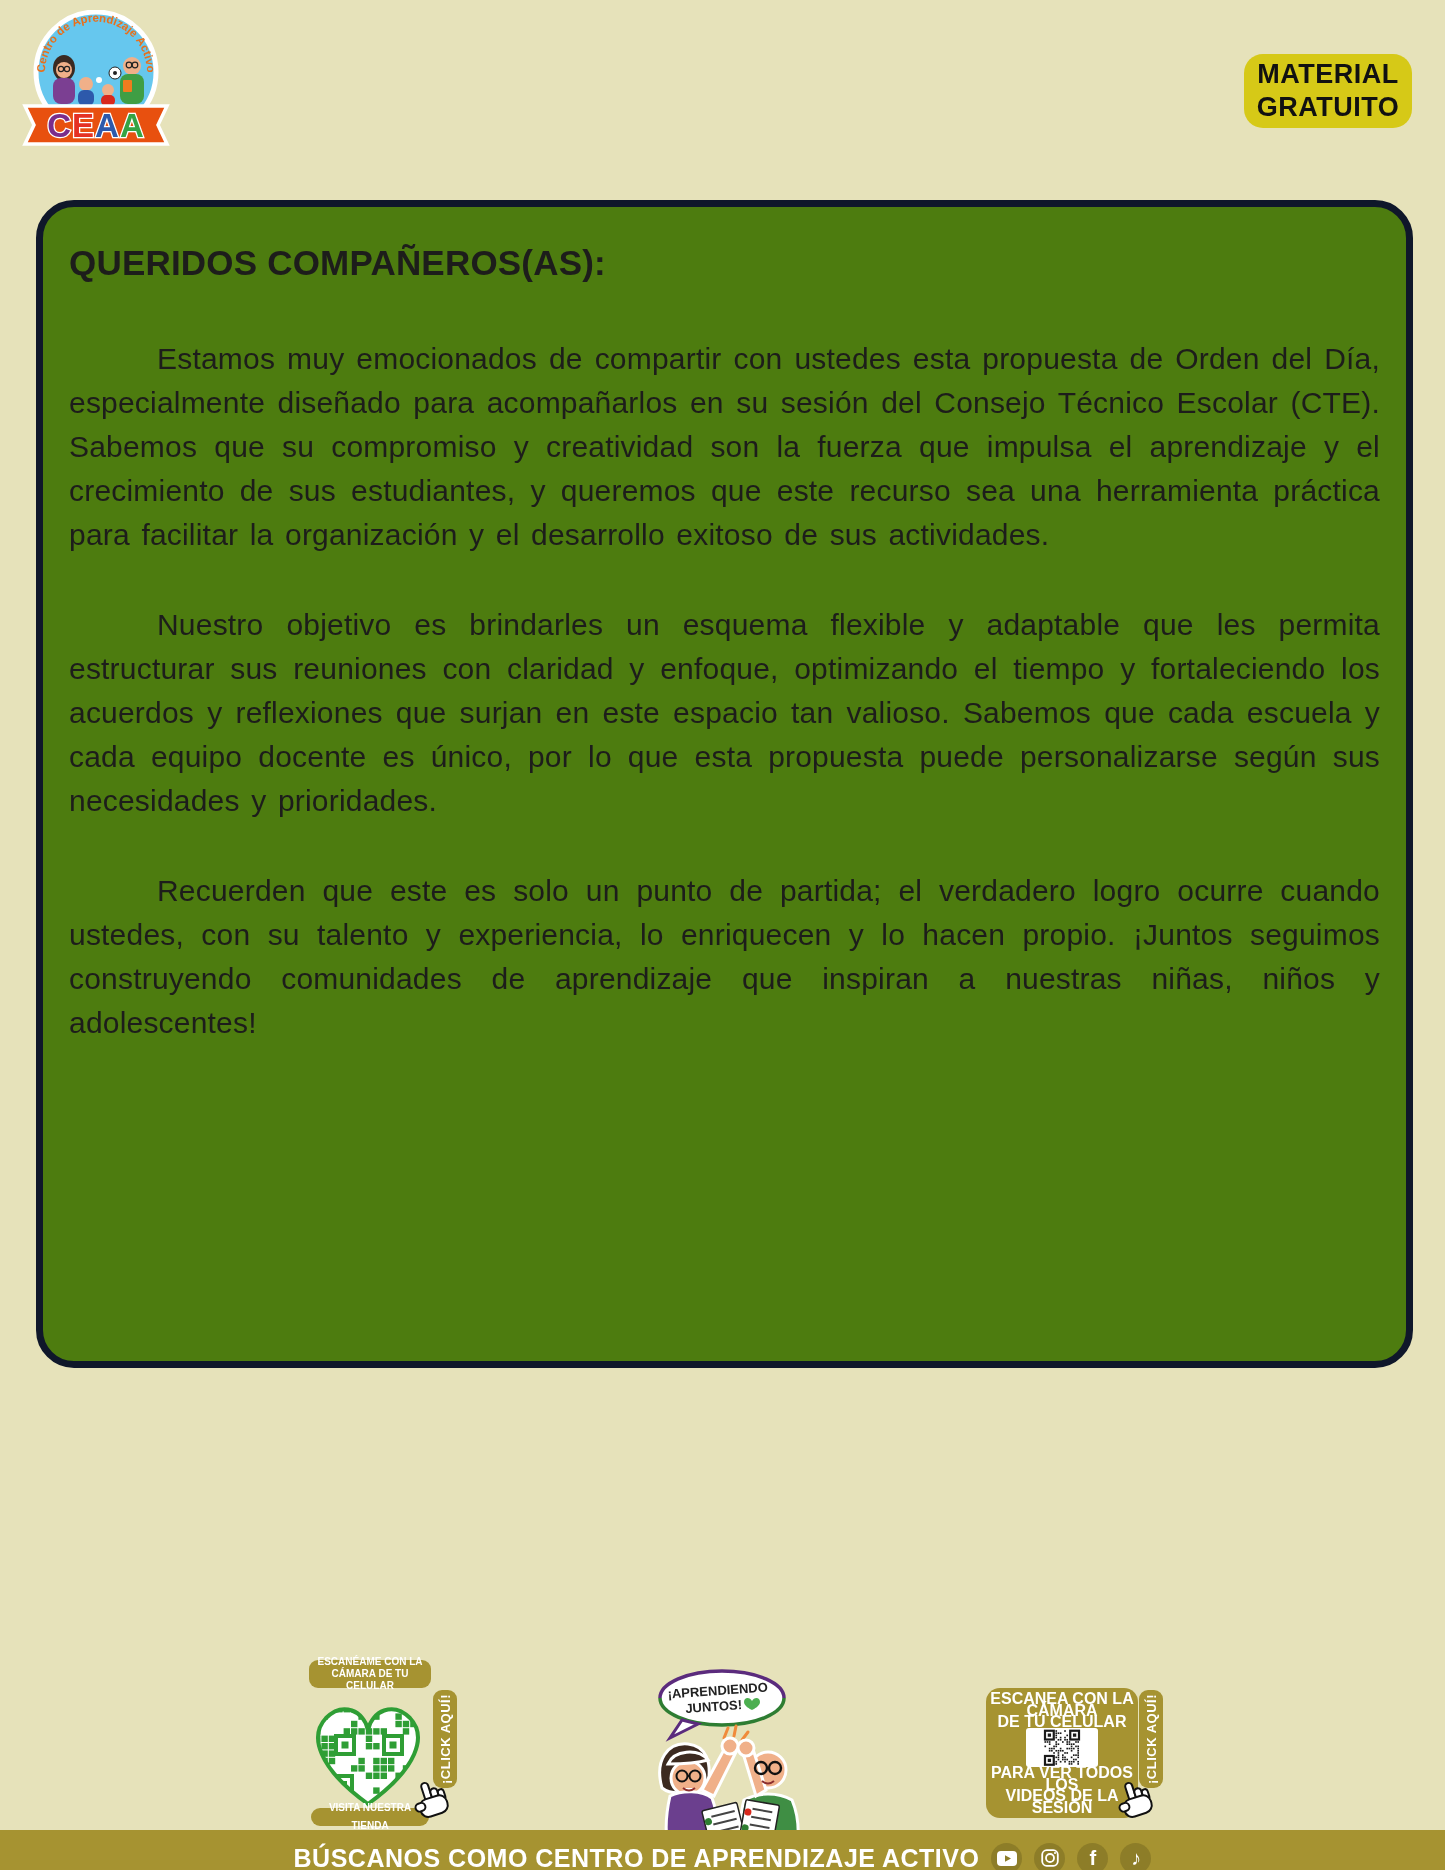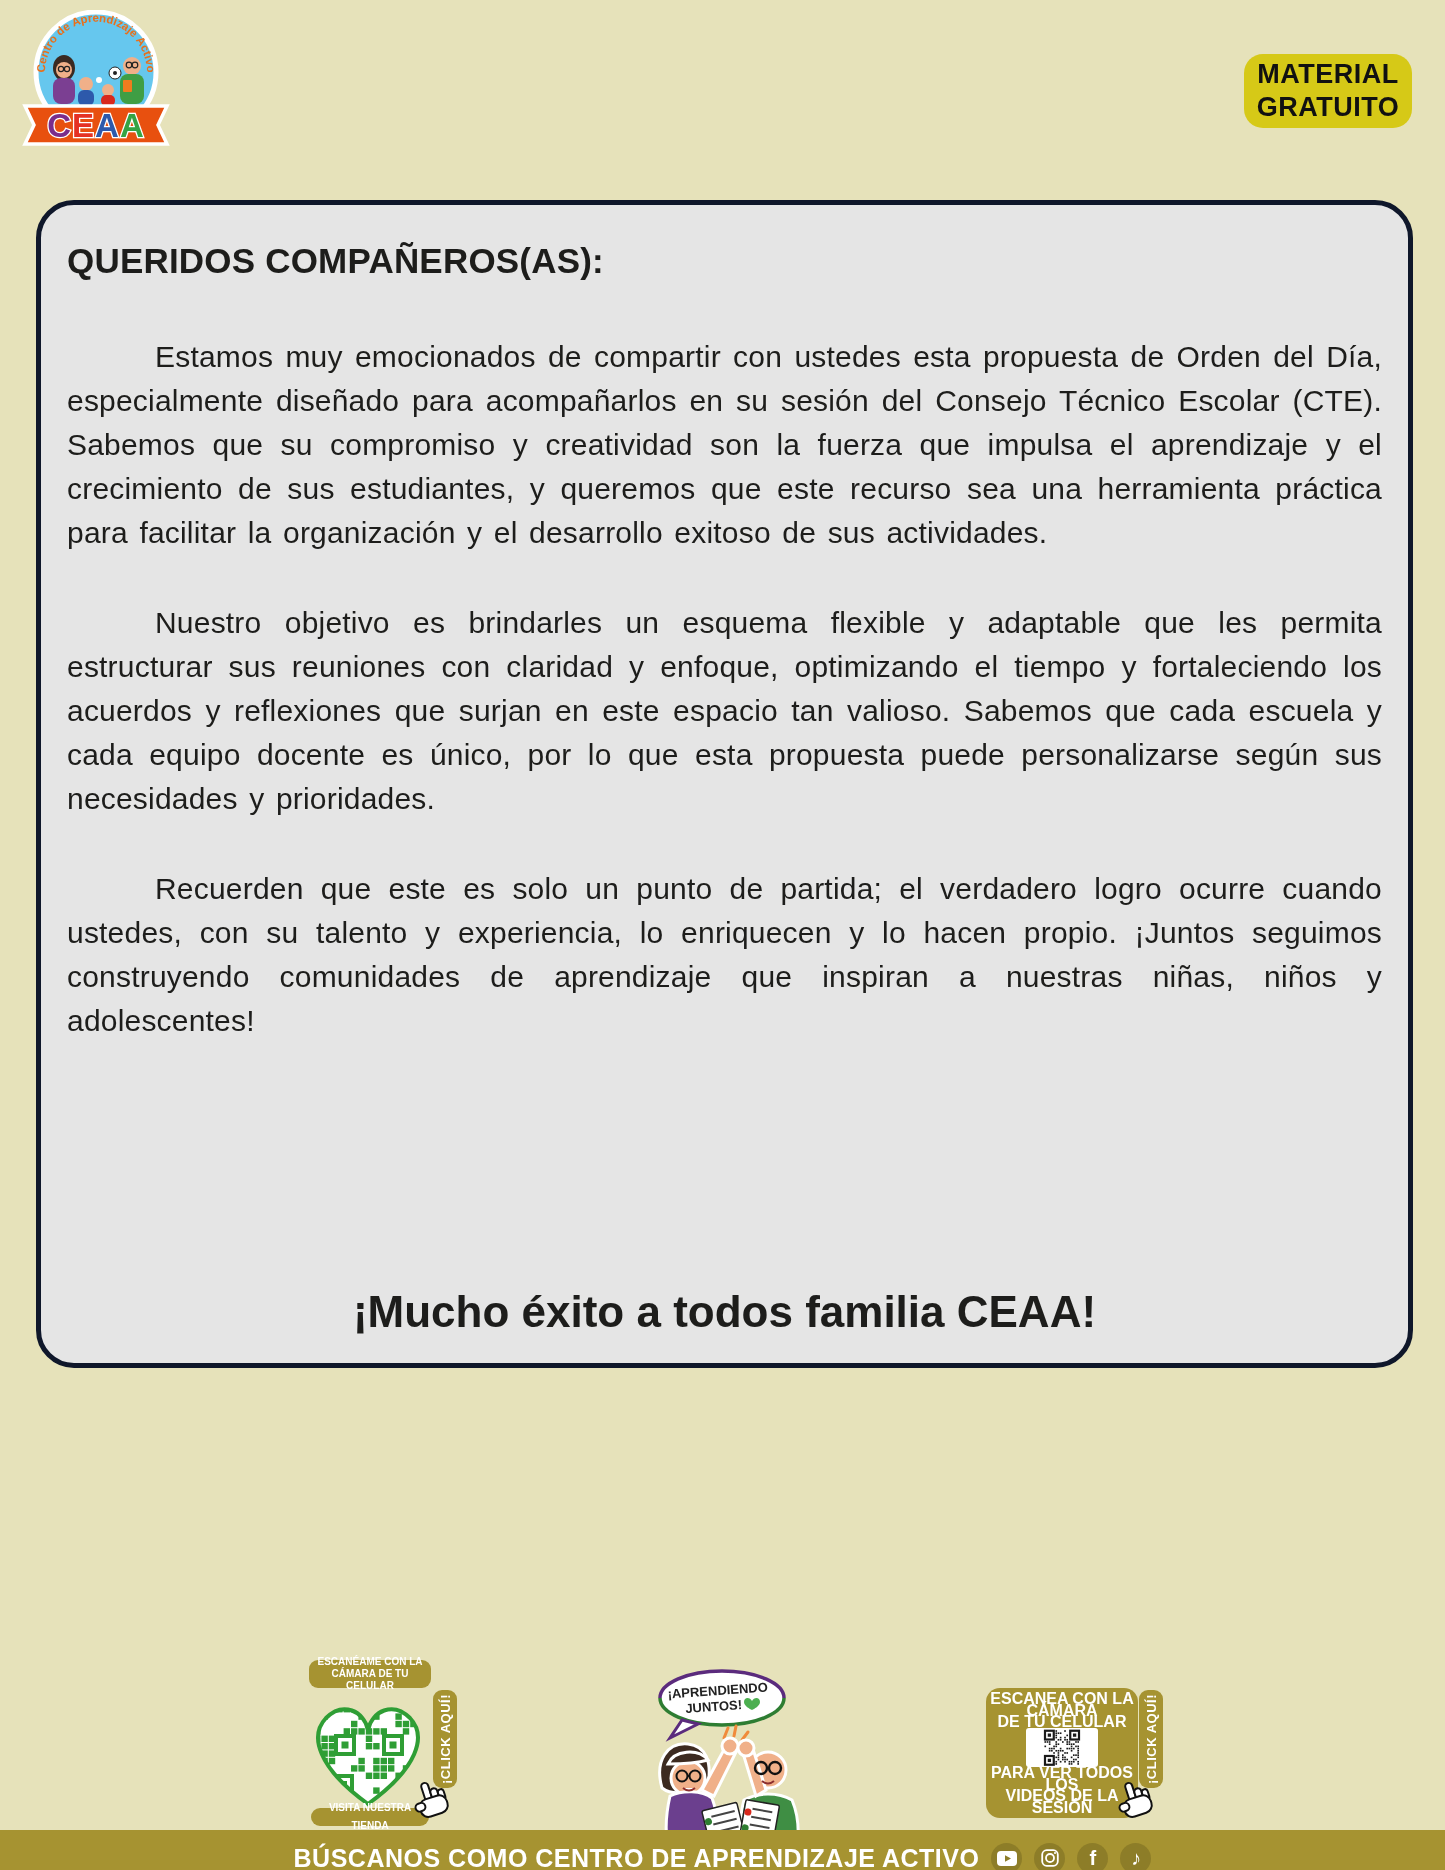--- a/index.html
+++ b/index.html
@@ -8,21 +8,21 @@
 
   
   .logo{position:absolute;left:20px;top:10px;width:152px;height:142px;}
   .free-badge{position:absolute;left:1244px;top:54px;width:168px;height:74px;
       background:#d6c917;border-radius:19px;color:#111;
       font-weight:800;font-size:27px;line-height:33px;text-align:center;
       display:flex;flex-direction:column;justify-content:center;letter-spacing:.5px;}
 
   
   .card{position:absolute;left:36px;top:200px;width:1377px;height:1168px;
-      background:#e5e5e5;border:5px solid #0f172a;border-radius:38px;box-sizing:border-box;
+      background:#4d7c0f;border:7px solid #0f172a;border-radius:38px;box-sizing:border-box;
       padding:36px 26px 0 26px;}
   .card h1{margin:0;font-size:35px;font-weight:800;color:#1d1d1b;letter-spacing:.2px;}
   .card p{margin:46px 0 0 0;font-size:30px;line-height:44px;color:#1d1d1b;
       text-align:justify;text-indent:88px;word-spacing:3px;letter-spacing:.2px;}
   .closing{position:absolute;left:0;right:0;bottom:26px;text-align:center;
       font-size:44px;font-weight:800;color:#1d1d1b;}
 
   
   .olive{background:#a69331;color:#fff;}
   .mini-badge{position:absolute;border-radius:9px;font-weight:800;text-align:center;
@@ -114,21 +114,20 @@
   <div class="free-badge">
     <div>MATERIAL</div>
     <div>GRATUITO</div>
   </div>
 
   <div class="card">
     <h1>QUERIDOS COMPAÑEROS(AS):</h1>
     <p style="margin-top:54px;">Estamos muy emocionados de compartir con ustedes esta propuesta de Orden del Día, especialmente diseñado para acompañarlos en su sesión del Consejo Técnico Escolar (CTE). Sabemos que su compromiso y creatividad son la fuerza que impulsa el aprendizaje y el crecimiento de sus estudiantes, y queremos que este recurso sea una herramienta práctica para facilitar la organización y el desarrollo exitoso de sus actividades.</p>
     <p>Nuestro objetivo es brindarles un esquema flexible y adaptable que les permita estructurar sus reuniones con claridad y enfoque, optimizando el tiempo y fortaleciendo los acuerdos y reflexiones que surjan en este espacio tan valioso. Sabemos que cada escuela y cada equipo docente es único, por lo que esta propuesta puede personalizarse según sus necesidades y prioridades.</p>
     <p>Recuerden que este es solo un punto de partida; el verdadero logro ocurre cuando ustedes, con su talento y experiencia, lo enriquecen y lo hacen propio. ¡Juntos seguimos construyendo comunidades de aprendizaje que inspiran a nuestras niñas, niños y adolescentes!</p>
-    <div class="closing">¡Mucho éxito a todos familia CEAA!</div>
   </div>
 
   <div class="mini-badge store-top">
     <div>ESCANÉAME CON LA</div>
     <div>CÁMARA DE TU CELULAR</div>
   </div>
 
   <svg class="heart-qr" id="heart-qr" viewBox="0 0 124 112">
     <defs>
       <clipPath id="heartclip">

